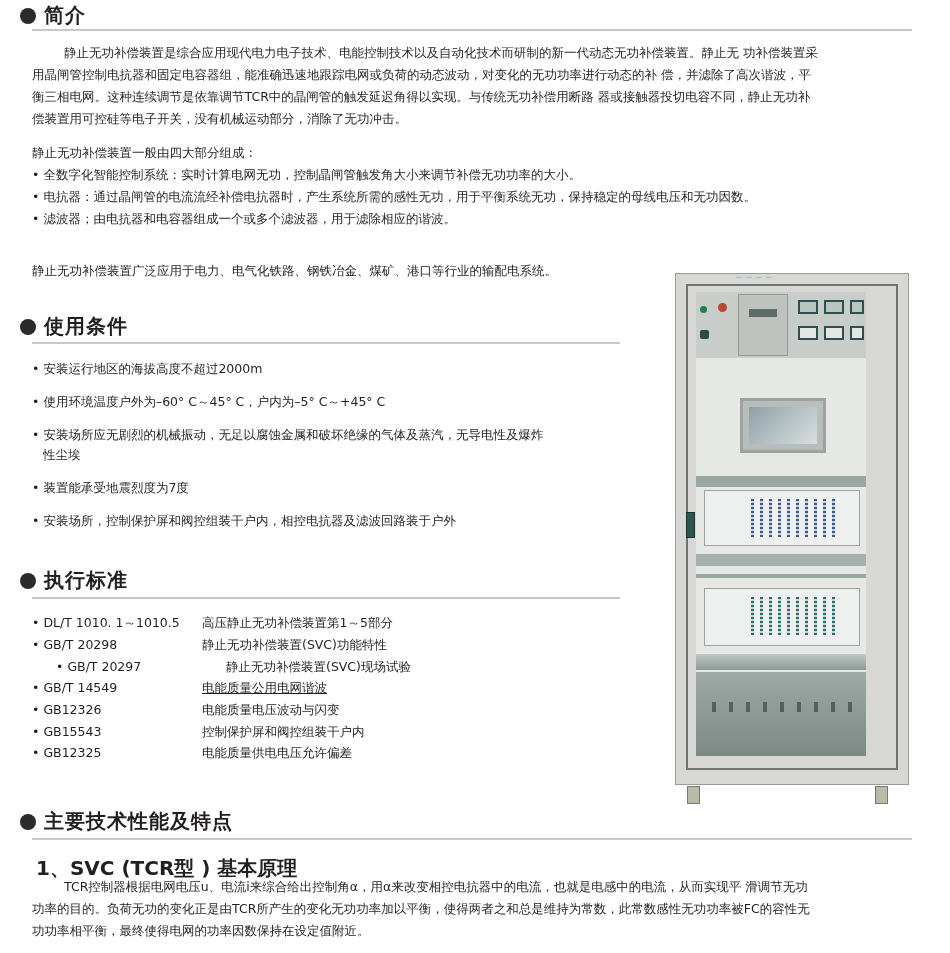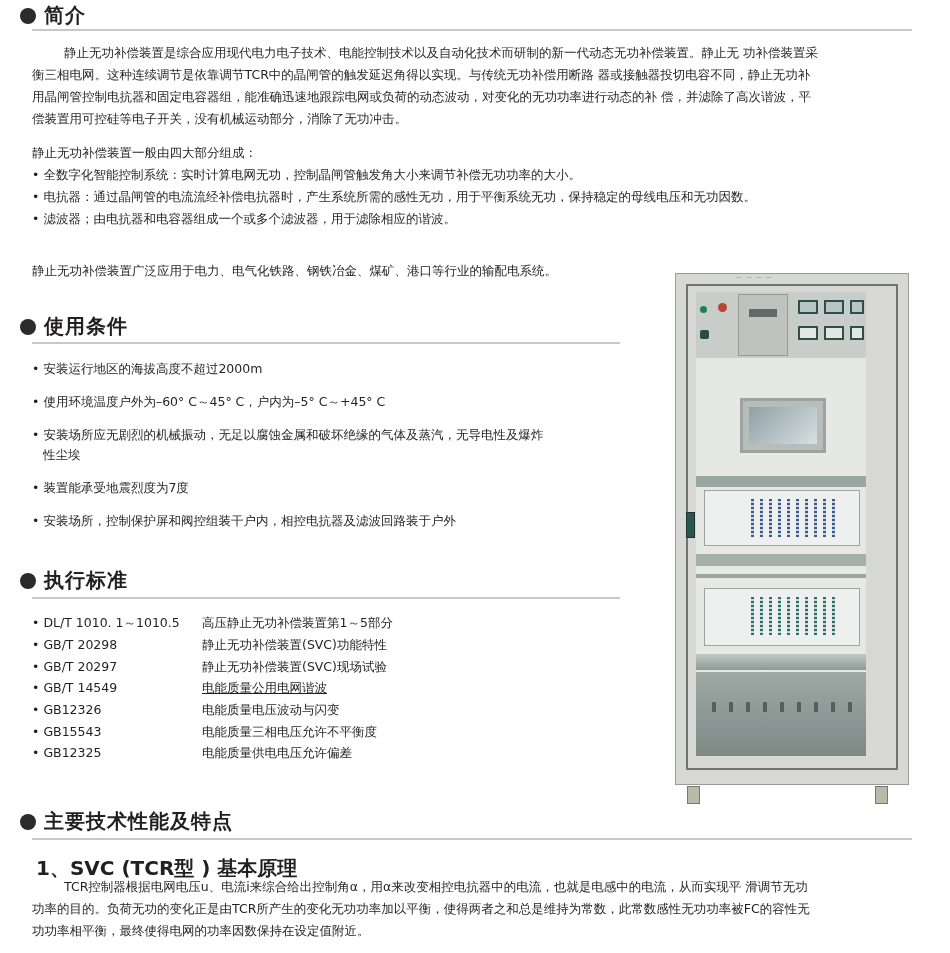--- a/index.html
+++ b/index.html
@@ -50,22 +50,22 @@
 <body>
 
 <div class="section-head" style="top:2px;">
   <span class="dot"></span>
   <span class="title">简介</span>
 </div>
 <div class="divider" style="top:29px; width:880px;"></div>
 
 <div class="para" style="top:42px; width:880px;">
   <span class="line indent">静止无功补偿装置是综合应用现代电力电子技术、电能控制技术以及自动化技术而研制的新一代动态无功补偿装置。静止无 功补偿装置采</span>
+  <span class="line">用晶闸管控制电抗器和固定电容器组，能准确迅速地跟踪电网或负荷的动态波动，对变化的无功功率进行动态的补 偿，并滤除了高次谐波，平</span>
   <span class="line">衡三相电网。这种连续调节是依靠调节TCR中的晶闸管的触发延迟角得以实现。与传统无功补偿用断路 器或接触器投切电容不同，静止无功补</span>
-  <span class="line">用晶闸管控制电抗器和固定电容器组，能准确迅速地跟踪电网或负荷的动态波动，对变化的无功功率进行动态的补 偿，并滤除了高次谐波，平</span>
   <span class="line">偿装置用可控硅等电子开关，没有机械运动部分，消除了无功冲击。</span>
 </div>
 
 <div class="list" style="top:142px; line-height:22px;">
   <div class="li">静止无功补偿装置一般由四大部分组成：</div>
   <div class="li"><span class="bullet">•</span><span>全数字化智能控制系统：实时计算电网无功，控制晶闸管触发角大小来调节补偿无功功率的大小。</span></div>
   <div class="li"><span class="bullet">•</span><span>电抗器：通过晶闸管的电流流经补偿电抗器时，产生系统所需的感性无功，用于平衡系统无功，保持稳定的母线电压和无功因数。</span></div>
   <div class="li"><span class="bullet">•</span><span>滤波器；由电抗器和电容器组成一个或多个滤波器，用于滤除相应的谐波。</span></div>
 </div>
 
@@ -87,24 +87,24 @@
 <div class="cond-item" style="top:510px;"><span class="bullet">•</span><span>安装场所，控制保护屏和阀控组装干户内，相控电抗器及滤波回路装于户外</span></div>
 
 <div class="section-head" style="top:567px;">
   <span class="dot"></span>
   <span class="title">执行标准</span>
 </div>
 <div class="divider" style="top:597px; width:588px;"></div>
 
 <div class="std-row" style="top:612px;"><span class="std-code"><span class="bullet">•</span><span>DL/T 1010. 1～1010.5</span></span><span>高压静止无功补偿装置第1～5部分</span></div>
 <div class="std-row" style="top:634px;"><span class="std-code"><span class="bullet">•</span><span>GB/T 20298</span></span><span>静止无功补偿装置(SVC)功能特性</span></div>
-<div class="std-row" style="top:656px;"><span class="std-code"><span class="bullet">•</span><span>GB/T 20297</span></span><span>静止无功补偿装置(SVC)现场试验</span></div>
+<div class="std-row" style="top:656px;margin-left:24px;"><span class="std-code"><span class="bullet">•</span><span>GB/T 20297</span></span><span>静止无功补偿装置(SVC)现场试验</span></div>
 <div class="std-row" style="top:677px;text-decoration:underline;"><span class="std-code"><span class="bullet">•</span><span>GB/T 14549</span></span><span>电能质量公用电网谐波</span></div>
 <div class="std-row" style="top:699px;"><span class="std-code"><span class="bullet">•</span><span>GB12326</span></span><span>电能质量电压波动与闪变</span></div>
-<div class="std-row" style="top:721px;"><span class="std-code"><span class="bullet">•</span><span>GB15543</span></span><span>电能质量三相电压允许不平衡度</span></div>
+<div class="std-row" style="top:721px;"><span class="std-code"><span class="bullet">•</span><span>GB15543</span></span><span>控制保护屏和阀控组装干户内</span></div>
 <div class="std-row" style="top:742px;"><span class="std-code"><span class="bullet">•</span><span>GB12325</span></span><span>电能质量供电电压允许偏差</span></div>
 
 <div class="section-head" style="top:808px;">
   <span class="dot"></span>
   <span class="title">主要技术性能及特点</span>
 </div>
 <div class="divider" style="top:838px; width:880px;"></div>
 
 <div class="sub-head" style="top:855px;">1、SVC (TCR型 ) 基本原理</div>
 

